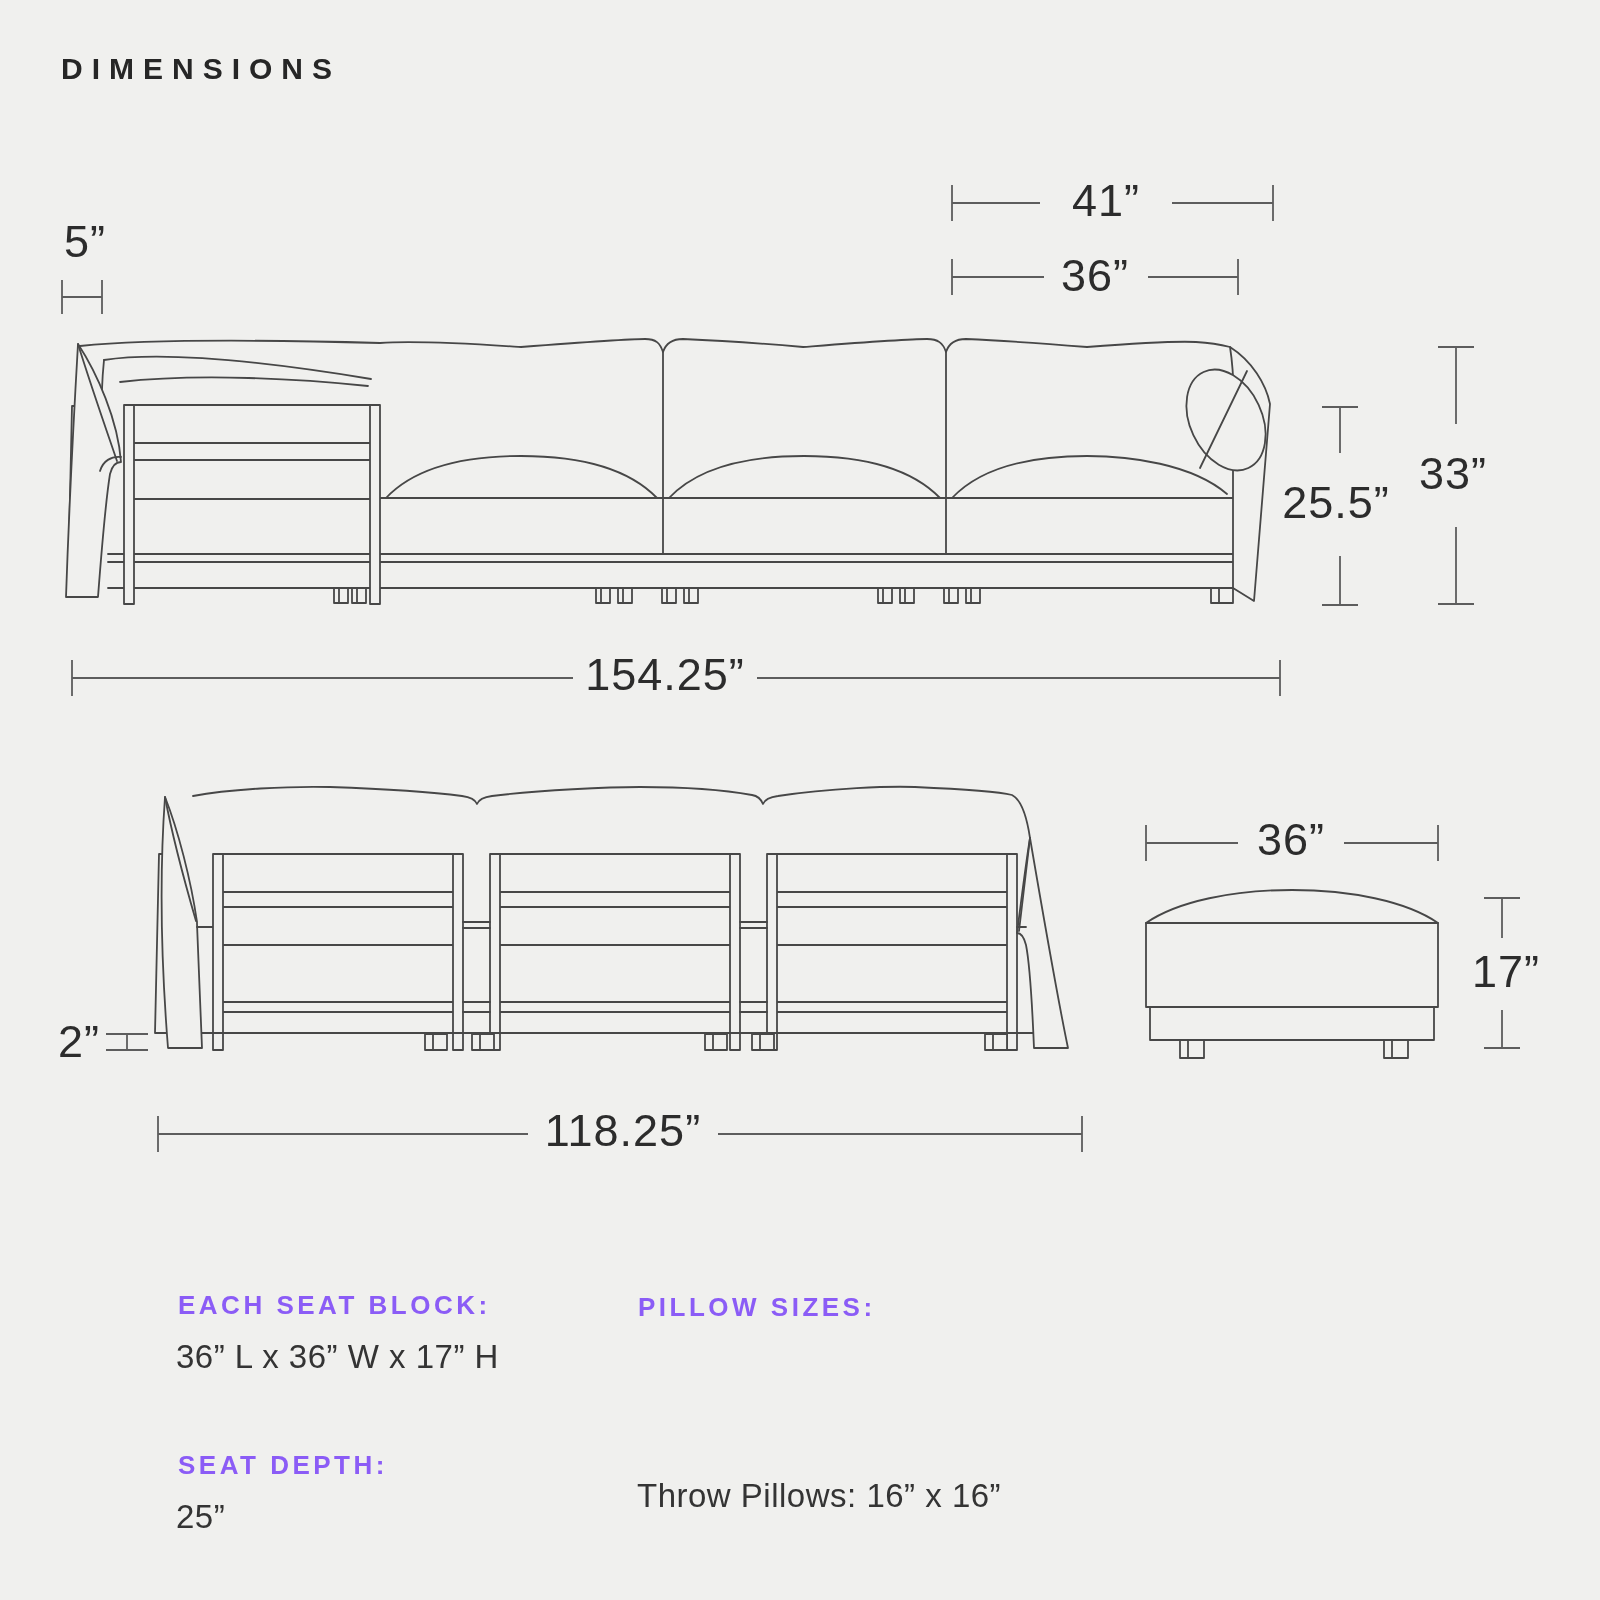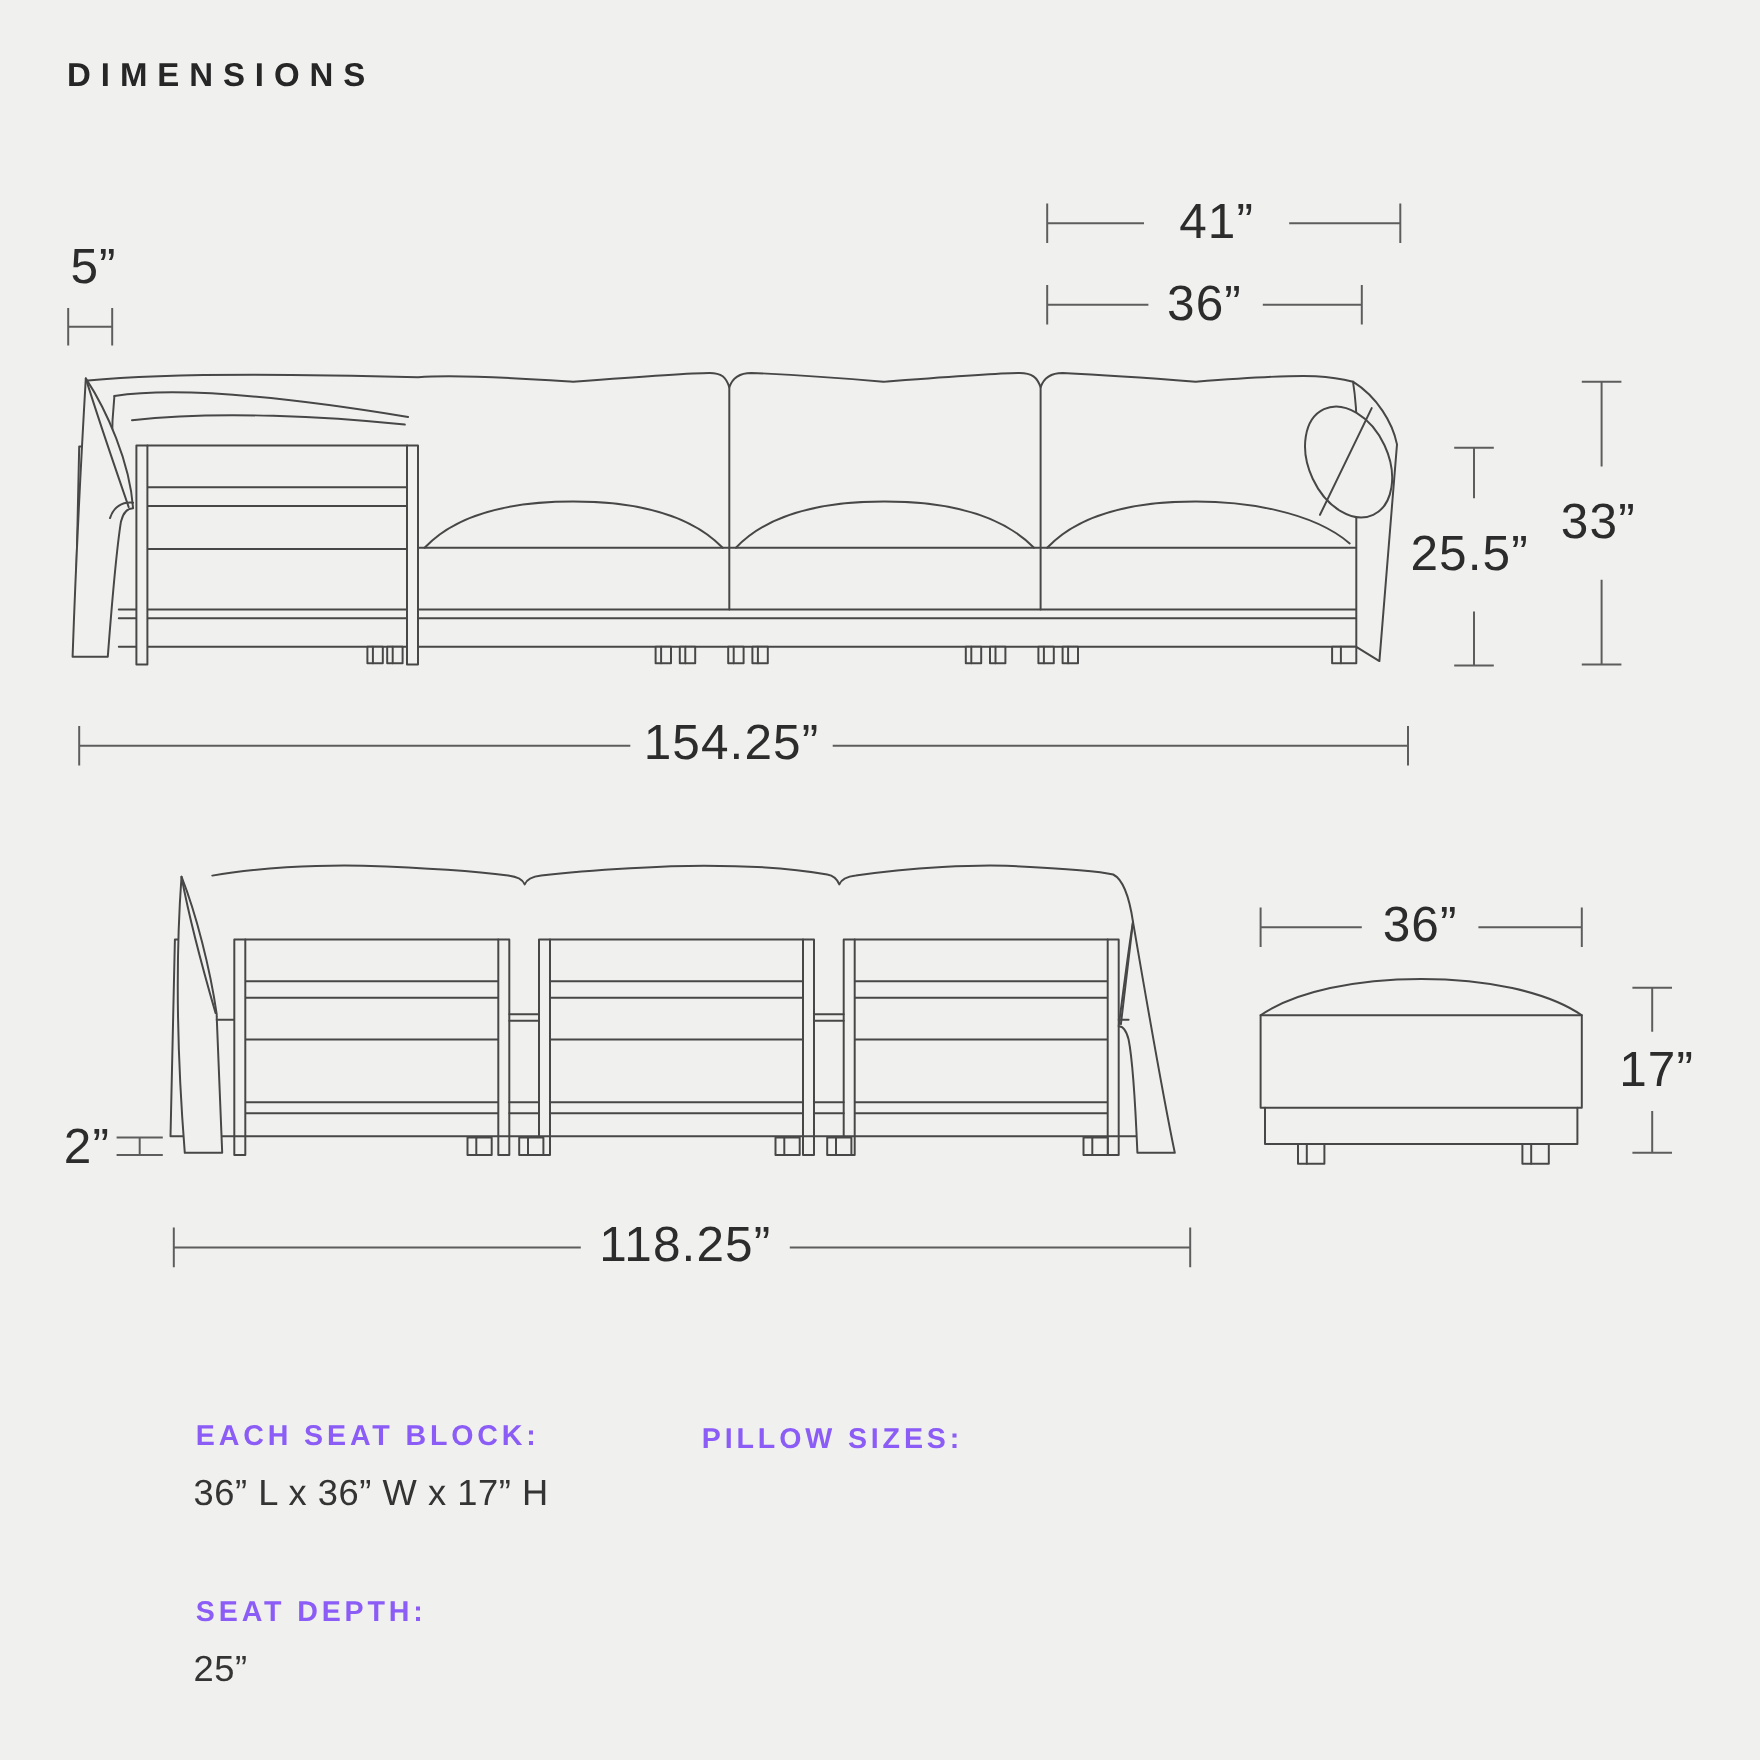--- a/index.html
+++ b/index.html
@@ -158,14 +158,15 @@
   <div class="dim-label" style="left:623px;top:1131px;">118.25”</div>
   <div class="dim-label" style="left:1291px;top:840px;">36”</div>
   <div class="dim-label" style="left:1506px;top:972px;">17”</div>
 
   <div class="spec-heading" style="left:178px;top:1290px;">EACH SEAT BLOCK:</div>
   <div class="spec-value" style="left:176px;top:1338px;">36” L x 36” W x 17” H</div>
   <div class="spec-heading" style="left:178px;top:1450px;">SEAT DEPTH:</div>
   <div class="spec-value" style="left:176px;top:1498px;">25”</div>
 
   <div class="spec-heading" style="left:638px;top:1292px;">PILLOW SIZES:</div>
+  <div class="spec-value" style="left:637px;top:1477px;">Throw Pillows: 16” x 16”</div>
 
 </div>
 
 </body></html>

